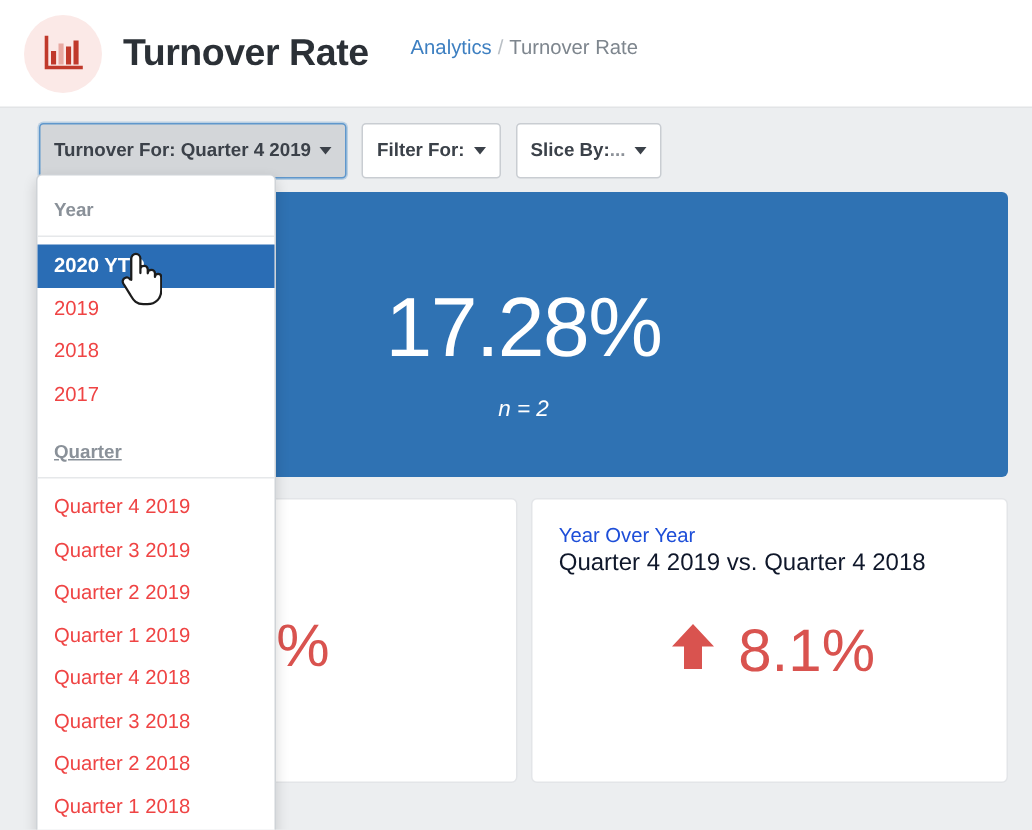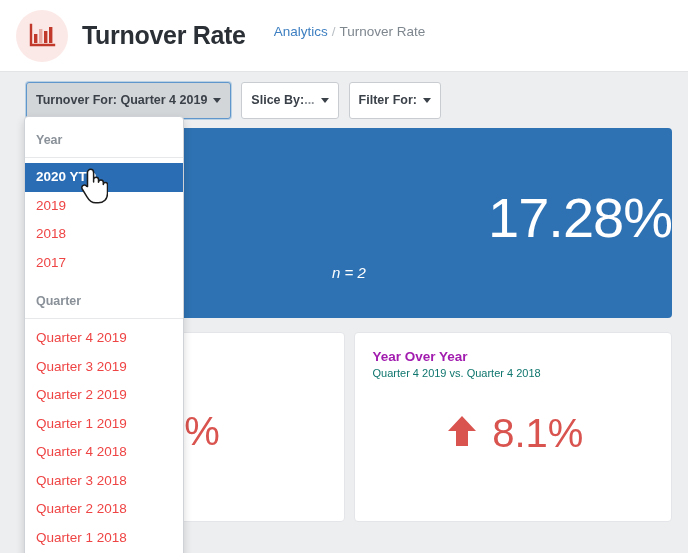--- a/index.html
+++ b/index.html
@@ -136,21 +136,21 @@
     font-size: 11px;
     font-weight: bold;
     margin-left: 6px;
     line-height: 1;
   }
 
   .hero-value {
     position: absolute;
     top: 62px;
     left: 0; right: 0;
-    text-align: right;
+    text-align: center;
     font-size: 56px;
     font-weight: 300;
     letter-spacing: -1px;
     line-height: 1;
   }
 
   .hero-sub {
     position: absolute;
     top: 136px;
     left: 0; right: 0;
@@ -170,27 +170,27 @@
     border: 1px solid #e3e5e8;
     border-radius: 4px;
     flex: 1 1 0;
     height: 190px;
     padding: 16px 18px;
     position: relative;
   }
 
   .card-title {
     font-size: 13.5px;
-    font-weight: bold;
-    color: #a21caf;
+    font-weight: normal;
+    color: #1d4ed8;
   }
 
   .card-subtitle {
-    font-size: 11px;
-    color: #0f766e;
+    font-size: 16px;
+    color: #0f172a;
     margin-top: 3px;
     white-space: nowrap;
   }
 
   .card-metric {
     position: absolute;
     left: 0; right: 0;
     top: 78px;
     display: flex;
     align-items: center;
@@ -223,21 +223,21 @@
   }
 
   .dd-group-label {
     font-size: 12.5px;
     font-weight: bold;
     color: #8a9199;
     padding: 11px 11px 10px 11px;
     border-bottom: 1px solid #e6e8ea;
     margin-bottom: 5px;
   }
-  .dd-group-label.second { margin-top: 6px; }
+  .dd-group-label.second { margin-top: 6px; text-decoration: underline; }
 
   .dd-item {
     font-size: 13.5px;
     color: #ef4444;
     padding: 6px 11px 7px 11px;
     white-space: nowrap;
     line-height: 1.15;
   }
 
   .dd-item.selected {
@@ -275,26 +275,26 @@
     </div>
   </div>
 </div>
 
 <div class="toolbar">
   <div class="tb-btn active">
     <span>Turnover For: Quarter 4 2019</span>
     <span class="caret"></span>
   </div>
   <div class="tb-btn">
+    <span>Filter For:</span>
+    <span class="caret"></span>
+  </div>
+  <div class="tb-btn">
     <span>Slice By: </span>
       <span class="ellip">...</span>
-    <span class="caret"></span>
-  </div>
-  <div class="tb-btn">
-    <span>Filter For:</span>
     <span class="caret"></span>
   </div>
 </div>
 
 <div class="content">
 
   <div class="hero-panel">
     <div class="hero-title">
       <span>uarter 4 2019</span>
       <span class="help-icon">?</span>

